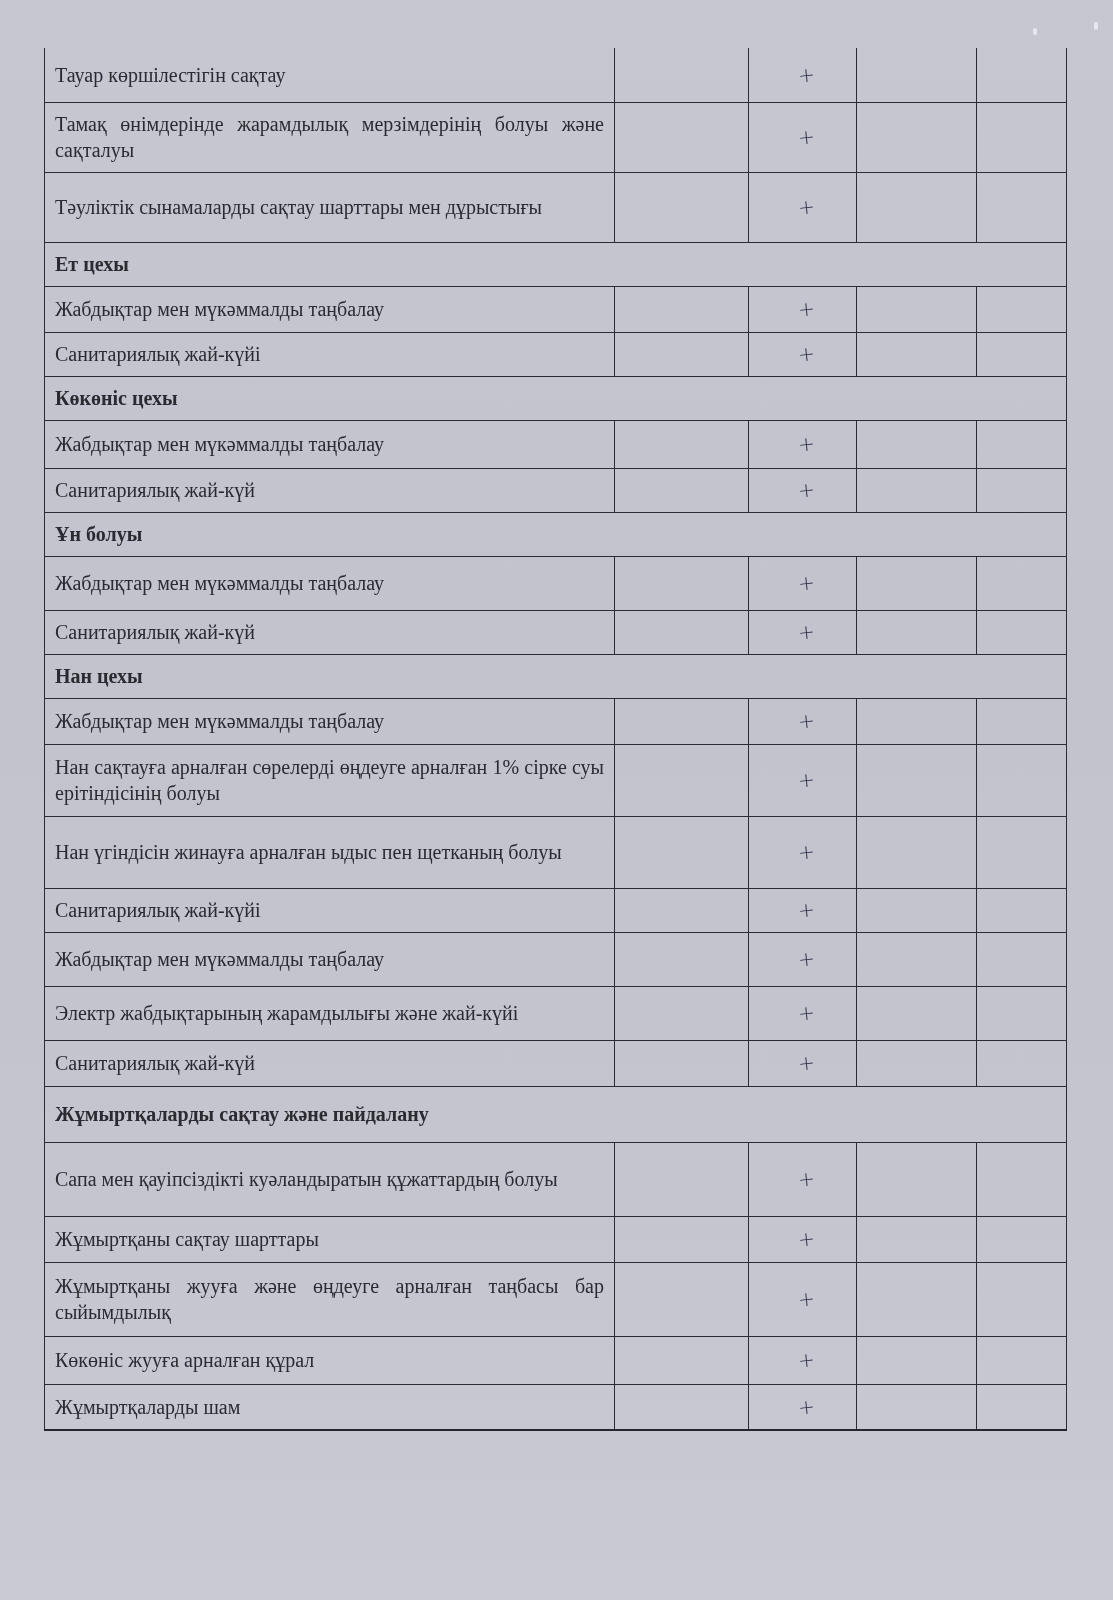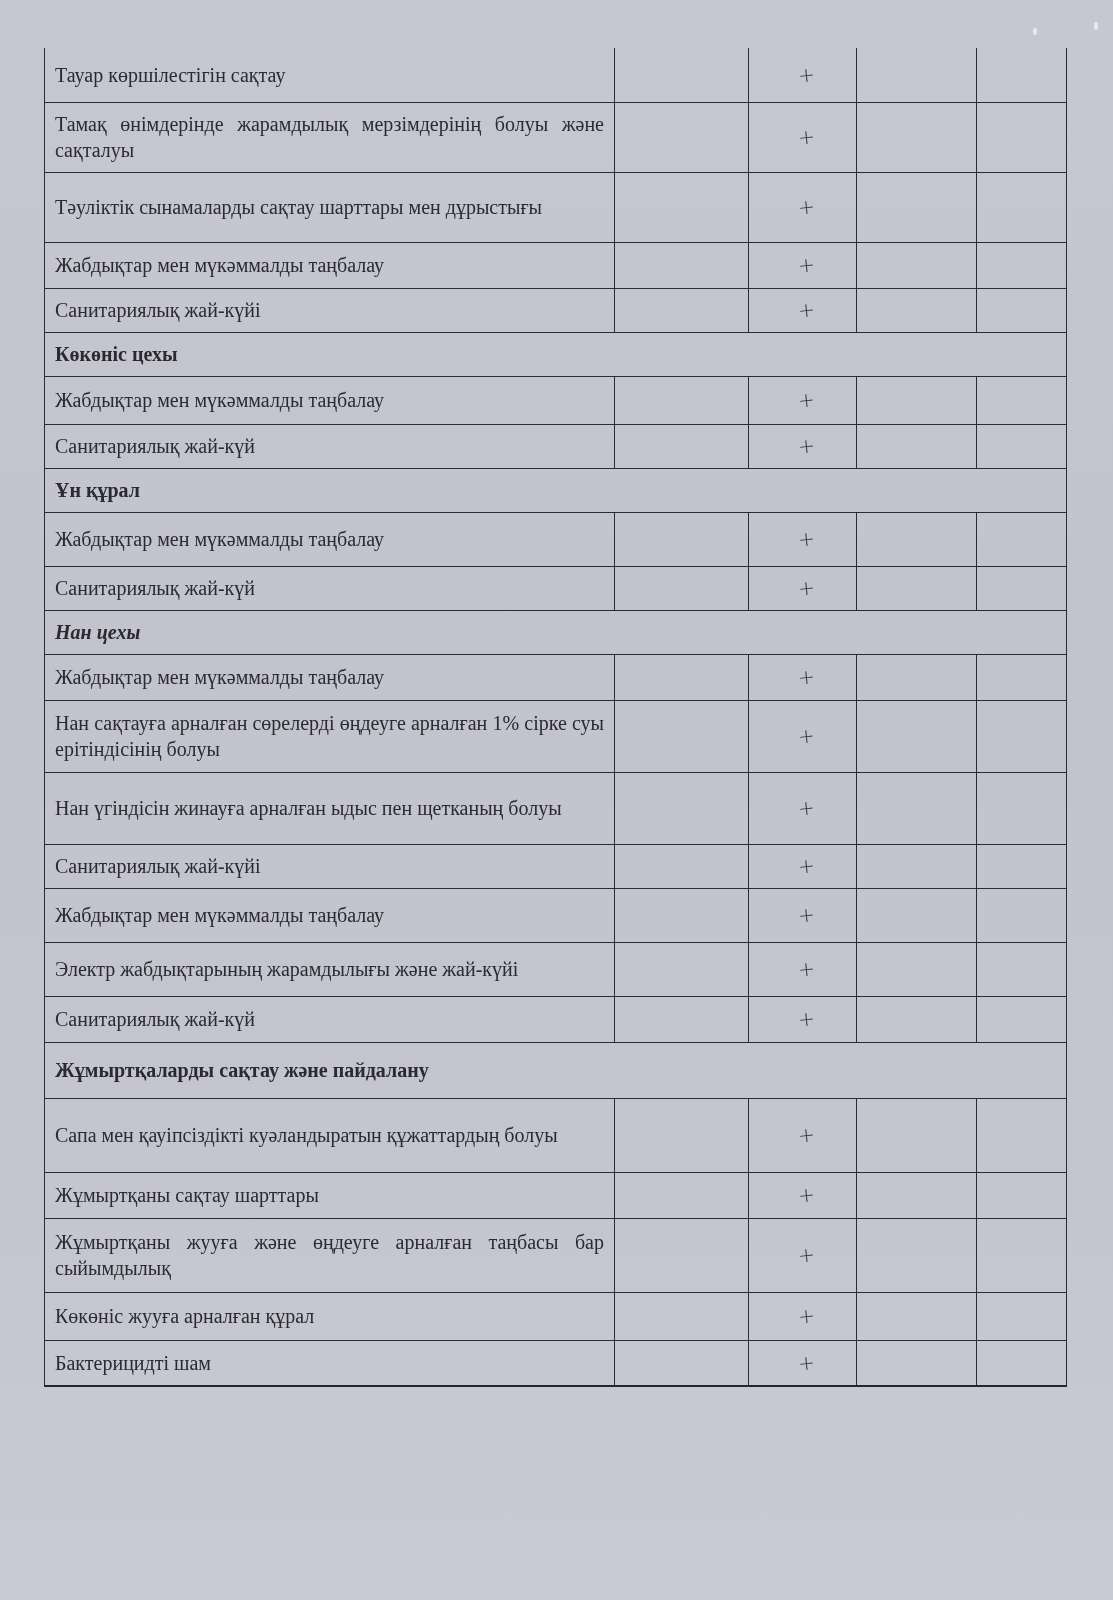--- a/index.html
+++ b/index.html
@@ -101,20 +101,23 @@
           <td class="empty"></td>
           <td class="empty"></td>
         </tr>
         <tr style="height: 70px;">
           <td class="label">Тәуліктік сынамаларды сақтау шарттары мен дұрыстығы</td>
           <td class="empty"></td>
           <td class="mark"><span class="mark-glyph">+</span></td>
           <td class="empty"></td>
           <td class="empty"></td>
         </tr>
+        <tr style="height: 44px;">
+          <td colspan="5" class="section">Ет цехы</td>
+        </tr>
         <tr style="height: 46px;">
           <td class="label">Жабдықтар мен мүкәммалды таңбалау</td>
           <td class="empty"></td>
           <td class="mark"><span class="mark-glyph">+</span></td>
           <td class="empty"></td>
           <td class="empty"></td>
         </tr>
         <tr style="height: 44px;">
           <td class="label">Санитариялық жай-күйі</td>
           <td class="empty"></td>
@@ -133,37 +136,37 @@
           <td class="empty"></td>
         </tr>
         <tr style="height: 44px;">
           <td class="label">Санитариялық жай-күй</td>
           <td class="empty"></td>
           <td class="mark"><span class="mark-glyph">+</span></td>
           <td class="empty"></td>
           <td class="empty"></td>
         </tr>
         <tr style="height: 44px;">
-          <td colspan="5" class="section">Ұн құрал</td>
+          <td colspan="5" class="section">Ұн болуы</td>
         </tr>
         <tr style="height: 54px;">
           <td class="label">Жабдықтар мен мүкәммалды таңбалау</td>
           <td class="empty"></td>
           <td class="mark"><span class="mark-glyph">+</span></td>
           <td class="empty"></td>
           <td class="empty"></td>
         </tr>
         <tr style="height: 44px;">
           <td class="label">Санитариялық жай-күй</td>
           <td class="empty"></td>
           <td class="mark"><span class="mark-glyph">+</span></td>
           <td class="empty"></td>
           <td class="empty"></td>
         </tr>
-        <tr style="height: 44px; font-style: italic;">
+        <tr style="height: 44px;">
           <td colspan="5" class="section">Нан цехы</td>
         </tr>
         <tr style="height: 46px;">
           <td class="label">Жабдықтар мен мүкәммалды таңбалау</td>
           <td class="empty"></td>
           <td class="mark"><span class="mark-glyph">+</span></td>
           <td class="empty"></td>
           <td class="empty"></td>
         </tr>
         <tr style="height: 72px; margin-left: 19px;">
@@ -233,21 +236,21 @@
           <td class="empty"></td>
         </tr>
         <tr style="height: 48px;">
           <td class="label">Көкөніс жууға арналған құрал</td>
           <td class="empty"></td>
           <td class="mark"><span class="mark-glyph">+</span></td>
           <td class="empty"></td>
           <td class="empty"></td>
         </tr>
         <tr class="last" style="height: 46px;">
-          <td class="label">Бактерицидті шам</td>
+          <td class="label">Жұмыртқаларды шам</td>
           <td class="empty"></td>
           <td class="mark"><span class="mark-glyph">+</span></td>
           <td class="empty"></td>
           <td class="empty"></td>
         </tr>
       </tbody>
   </table>
 </div>
 
 </body></html>

